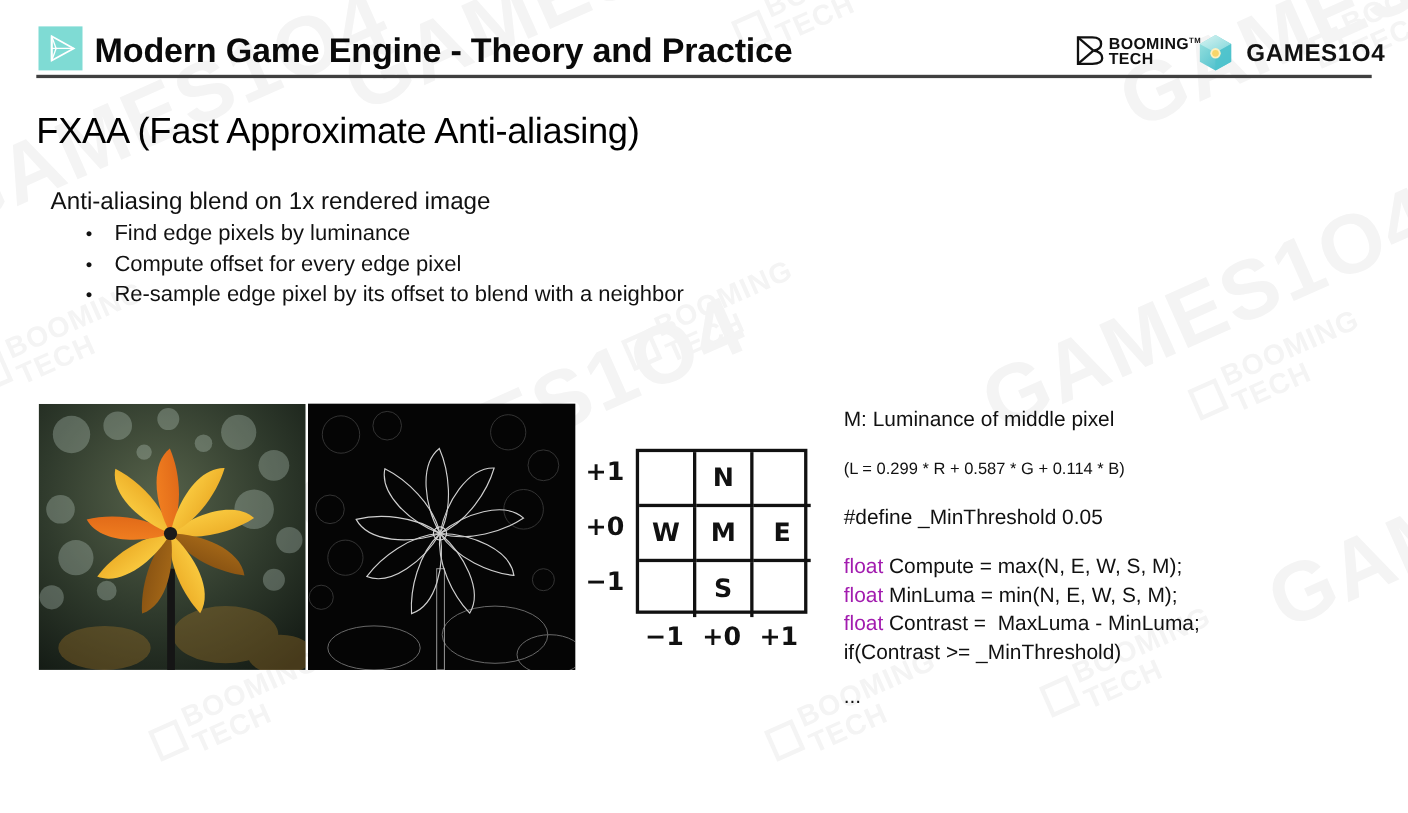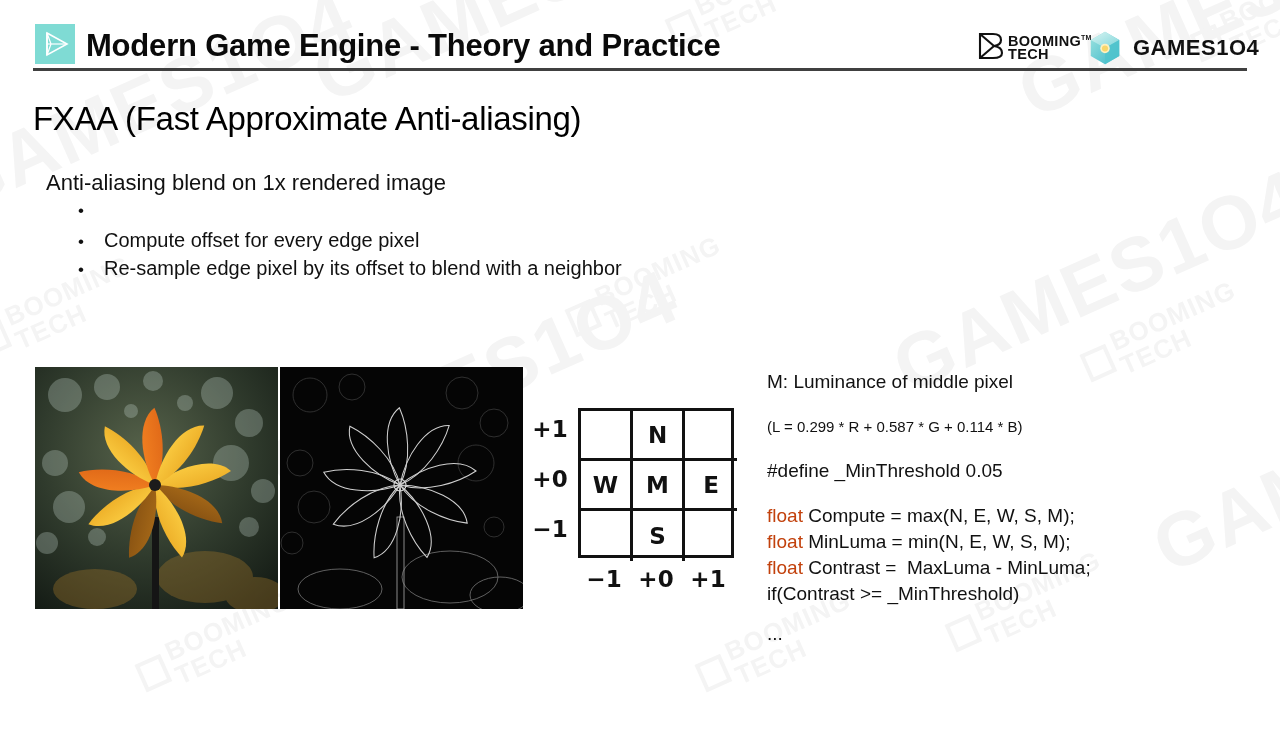--- a/index.html
+++ b/index.html
@@ -117,21 +117,21 @@
     display: grid; grid-template-columns: repeat(3, 52px);
   }
   .grid-collabels .axis-lbl { height: 34px; line-height: 34px; }
 
   
   .rtext { position: absolute; left: 767px; top: 369px; z-index: 3; }
   .rline { font-size: 19px; color: #111; line-height: 26px; white-space: pre; }
   .rline.small { font-size: 15px; line-height: 24px; margin-top: 20px; }
   .gap { height: 19px; }
   .gap-sm { height: 14px; }
-  .kw { color: #c2410c; }
+  .kw { color: #a21caf; }
 </style>
 </head>
 <body>
 
 <div id="slide">
 
   <div class="wm-layer">
     <div class="wm wm-games" style="left:-70px; top:150px; transform:rotate(-24deg);">GAMES1O4</div>
     <div class="wm wm-games" style="left:300px; top:40px; transform:rotate(-24deg);">GAMES1O4</div>
     <div class="wm wm-games" style="left:1005px; top:55px; transform:rotate(-24deg);">GAMES1O4</div>
@@ -211,20 +211,21 @@
     </div>
 
     <div class="hdr-rule"></div>
   </div>
 
   <div class="slide-title">FXAA (Fast Approximate Anti-aliasing)</div>
   <div class="lead">Anti-aliasing blend on 1x rendered image</div>
   <div class="bullets">
     <div class="bullet">
       <span class="dot">•</span>
+      <span>Find edge pixels by luminance</span>
     </div>
     <div class="bullet">
       <span class="dot">•</span>
       <span>Compute offset for every edge pixel</span>
     </div>
     <div class="bullet">
       <span class="dot">•</span>
       <span>Re-sample edge pixel by its offset to blend with a neighbor</span>
     </div>
   </div>

